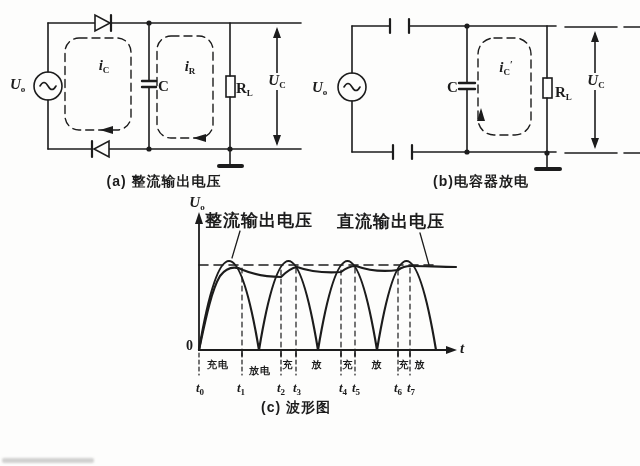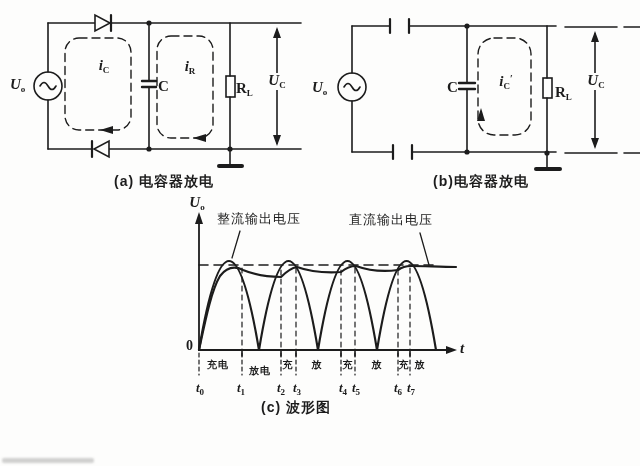--- a/index.html
+++ b/index.html
@@ -7,21 +7,21 @@
           font-family:"Liberation Sans","DejaVu Sans",sans-serif;color:#1c1c1c;}
   svg{position:absolute;left:0;top:0;}
   .lab{position:absolute;white-space:nowrap;line-height:1;}
   .center{transform:translateX(-50%);}
   .vlabel{font-family:"Liberation Serif","DejaVu Serif",serif;font-style:italic;font-size:15px;font-weight:bold;}
   .vlabel sub{font-style:normal;font-size:9px;font-weight:bold;vertical-align:-3px;letter-spacing:0;}
   .vlabel sup{font-style:normal;font-size:10px;vertical-align:4px;}
   .roman{font-style:normal;}
   .whitebg{background:#fdfdfc;padding:0 2px;}
   .clabel{font-weight:700;font-size:14px;letter-spacing:1px;}
-  .ann{font-weight:400;font-size:13px;letter-spacing:1px;}
+  .ann{font-weight:700;font-size:17px;letter-spacing:1px;}
   .phase{position:absolute;top:358px;font-weight:700;font-size:10px;transform:translateX(-50%);letter-spacing:1px;}
   .tlab{position:absolute;top:380px;transform:translateX(-50%);
         font-family:"Liberation Serif","DejaVu Serif",serif;font-style:italic;font-size:13px;font-weight:bold;}
   .tlab sub{font-style:normal;font-size:9px;vertical-align:-3px;}
   .title{font-weight:700;font-size:15px;letter-spacing:3px;}
   .artifact{position:absolute;left:2px;top:458px;width:92px;height:5px;background:#9a9a9a;
             opacity:.45;filter:blur(1px);border-radius:2px;}
 </style>
 </head>
 <body>
@@ -170,25 +170,25 @@
     </g>
   </g>
 </svg>
 
   <div class="lab vlabel" style="left:10px;top:77px;"><span>U</span><sub>o</sub></div>
   <div class="lab vlabel center" style="left:104px;top:58px;"><span>i</span><sub>C</sub></div>
   <div class="lab vlabel center" style="left:190px;top:59px;"><span>i</span><sub>R</sub></div>
   <div class="lab vlabel roman" style="left:158px;top:79px;"><span>C</span></div>
   <div class="lab vlabel roman" style="left:236px;top:81px;"><span>R</span><sub>L</sub></div>
   <div class="lab vlabel center whitebg" style="left:277px;top:73px;"><span>U</span><sub>C</sub></div>
-  <div class="lab clabel center" style="left:164px;top:174px;">(a) 电容器放电</div>
+  <div class="lab clabel center" style="left:164px;top:174px;">(a) 整流输出电压</div>
 
   <div class="lab vlabel" style="left:312px;top:80px;"><span>U</span><sub>o</sub></div>
   <div class="lab vlabel roman" style="left:447px;top:80px;"><span>C</span></div>
-  <div class="lab vlabel center" style="left:506px;top:60px;margin-top:14px;"><span>i</span><sub>C</sub><sup>′</sup></div>
+  <div class="lab vlabel center" style="left:506px;top:60px;"><span>i</span><sub>C</sub><sup>′</sup></div>
   <div class="lab vlabel roman" style="left:555px;top:85px;"><span>R</span><sub>L</sub></div>
   <div class="lab vlabel center whitebg" style="left:596px;top:73px;"><span>U</span><sub>C</sub></div>
   <div class="lab clabel center" style="left:481px;top:174px;">(b)电容器放电</div>
 
   <div class="lab vlabel center" style="left:197px;top:195px;"><span>U</span><sub>o</sub></div>
   <div class="lab vlabel roman" style="left:186px;top:339px;font-size:14px;">0</div>
   <div class="lab vlabel" style="left:460px;top:341px;">t</div>
   <div class="lab ann center" style="left:259px;top:212px;">整流输出电压</div>
   <div class="lab ann center" style="left:391px;top:213px;">直流输出电压</div>
 

